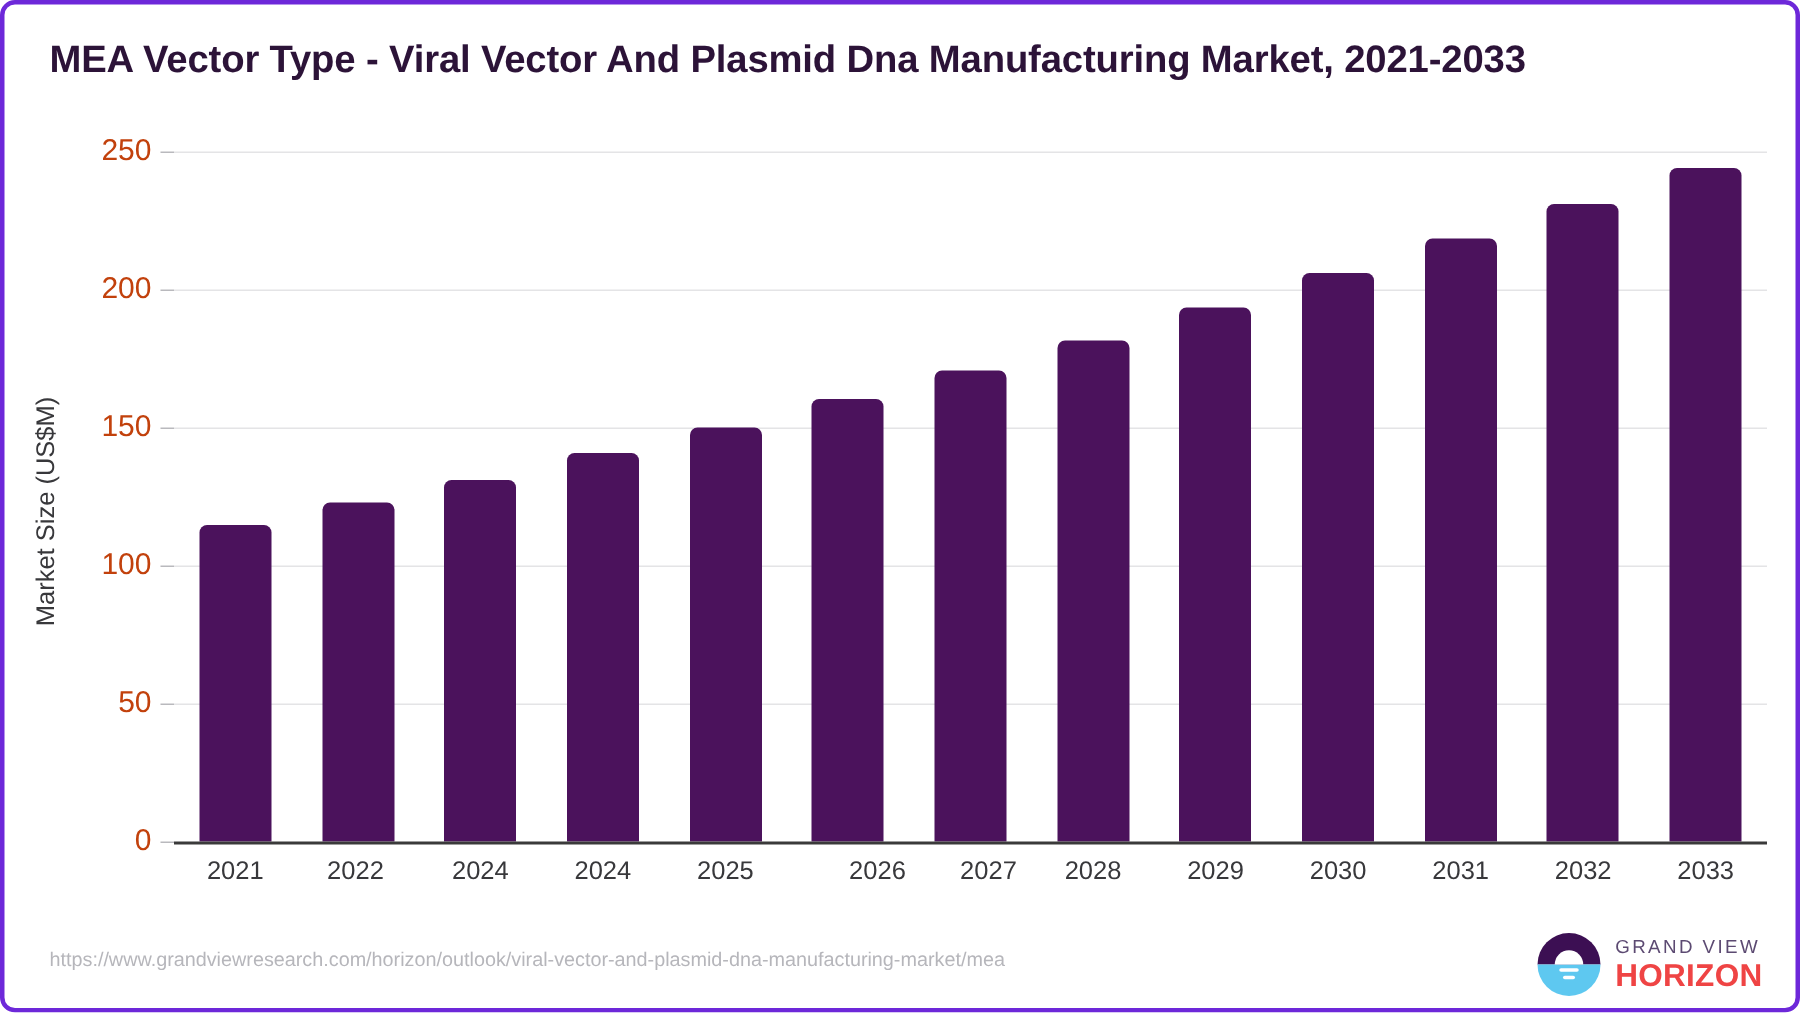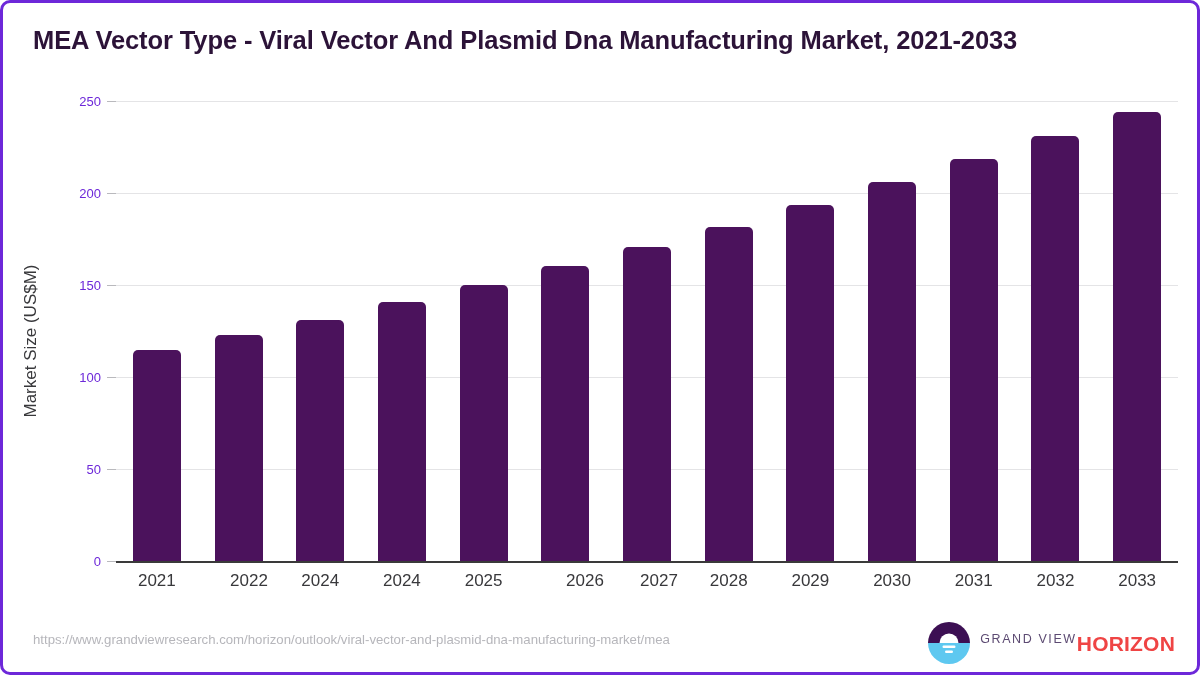--- a/index.html
+++ b/index.html
@@ -60,22 +60,22 @@
     top: 558px;
     width: 1062px;
     height: 2px;
     background: #3a3a3a;
   }
 
   .y-tick-label {
     position: absolute;
     right: 0;
     transform: translateY(-50%);
-    font-size: 13px;
-    color: #6d28d9;
+    font-size: 20px;
+    color: #c2410c;
     text-align: right;
     white-space: nowrap;
   }
   .y-tick-col {
     position: absolute;
     left: 0;
     top: 0;
     width: 98px;
     height: 675px;
   }
@@ -145,21 +145,21 @@
     gap: 9px;
   }
   .logo-mark {
     position: relative;
     width: 44px;
     height: 44px;
     flex: 0 0 44px;
   }
   .logo-text {
     display: flex;
-    flex-direction: row;
+    flex-direction: column;
     justify-content: center;
     line-height: 1;
   }
   .logo-text-top {
     font-size: 12.5px;
     letter-spacing: 1.6px;
     color: #5c4a72;
     font-weight: normal;
     margin-bottom: 3px;
   }
@@ -215,21 +215,21 @@
       <div class="bar" title="2030: 205.8" style="left: 752.077px; height: 378.672px; background: rgb(75, 18, 92);"></div>
       <div class="bar" title="2031: 218.5" style="left: 833.769px; height: 402.04px; background: rgb(75, 18, 92);"></div>
       <div class="bar" title="2032: 231.2" style="left: 915.462px; height: 425.408px; background: rgb(75, 18, 92);"></div>
       <div class="bar" title="2033: 243.8" style="left: 997.154px; height: 448.592px; background: rgb(75, 18, 92);"></div>
     </div>
 
   <div class="axis-baseline"></div>
 
   <div id="x-ticks">
       <div class="x-tick-label" style="left: 113.846px;">2021</div>
-      <div class="x-tick-label" style="left: 206px;">2022</div>
+      <div class="x-tick-label" style="left: 194px;">2022</div>
       <div class="x-tick-label" style="left: 277.231px;">2024</div>
       <div class="x-tick-label" style="left: 358.923px;">2024</div>
       <div class="x-tick-label" style="left: 440.615px;">2025</div>
       <div class="x-tick-label" style="left: 542px;">2026</div>
       <div class="x-tick-label" style="left: 616px;">2027</div>
       <div class="x-tick-label" style="left: 685.692px;">2028</div>
       <div class="x-tick-label" style="left: 767.385px;">2029</div>
       <div class="x-tick-label" style="left: 849.077px;">2030</div>
       <div class="x-tick-label" style="left: 930.769px;">2031</div>
       <div class="x-tick-label" style="left: 1012.46px;">2032</div>

